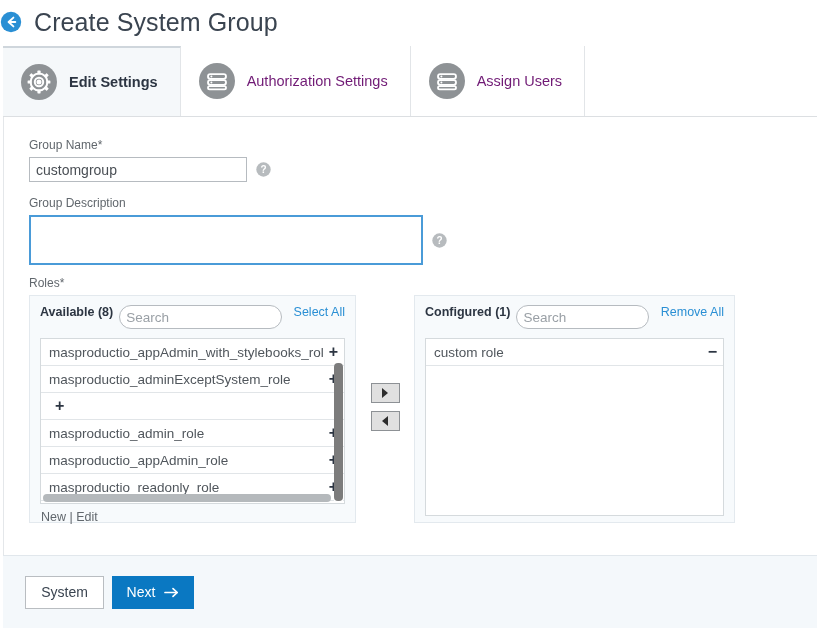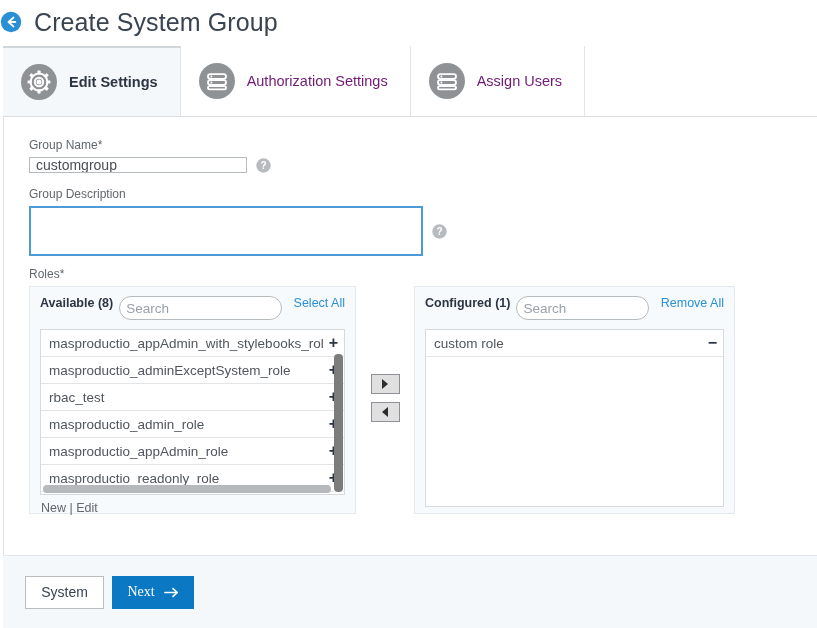--- a/index.html
+++ b/index.html
@@ -92,21 +92,21 @@
   .field-label {
     font-size: 12px;
     color: #61676d;
     margin-bottom: 5px;
   }
   .row-inline {
     display: flex;
     align-items: center;
   }
   .text-input {
-    width: 218px; height: 16px;
+    width: 218px; height: 25px;
     border: 1px solid #b6bbc0;
     background: #fff;
     font-size: 14px;
     color: #4a4f55;
     padding: 0 6px;
     outline: none;
     font-family: "Liberation Sans", sans-serif;
   }
   .help-icon {
     width: 15px; height: 15px;
@@ -300,21 +300,21 @@
   .btn-next {
     margin-left: 8px;
     width: 82px; height: 33px;
     border: none;
     background: #0a78c2;
     color: #ffffff;
     font-size: 14px;
     display: flex; align-items: center; justify-content: center;
     gap: 9px;
     cursor: pointer;
-    font-family: Liberation Serif, serif;
+    font-family: Liberation Sans, sans-serif;
   }
   .arrow-right-svg { width: 15px; height: 13px; flex: 0 0 15px; }
 </style>
 </head>
 <body>
 
 <div id="app">
 
   <div class="page-header">
     <span class="back-icon">
@@ -435,21 +435,20 @@
           <div class="list-scroll">
             <div class="list-item">
               <span class="li-text">masproductio_appAdmin_with_stylebooks_role</span>
               <span class="li-plus">+</span>
             </div>
             <div class="list-item">
               <span class="li-text">masproductio_adminExceptSystem_role</span>
               <span class="li-plus">+</span>
             </div>
             <div class="list-item">
-              <span class="li-text">rbac_test</span>
               <span class="li-plus">+</span>
             </div>
             <div class="list-item">
               <span class="li-text">masproductio_admin_role</span>
               <span class="li-plus">+</span>
             </div>
             <div class="list-item">
               <span class="li-text">masproductio_appAdmin_role</span>
               <span class="li-plus">+</span>
             </div>

